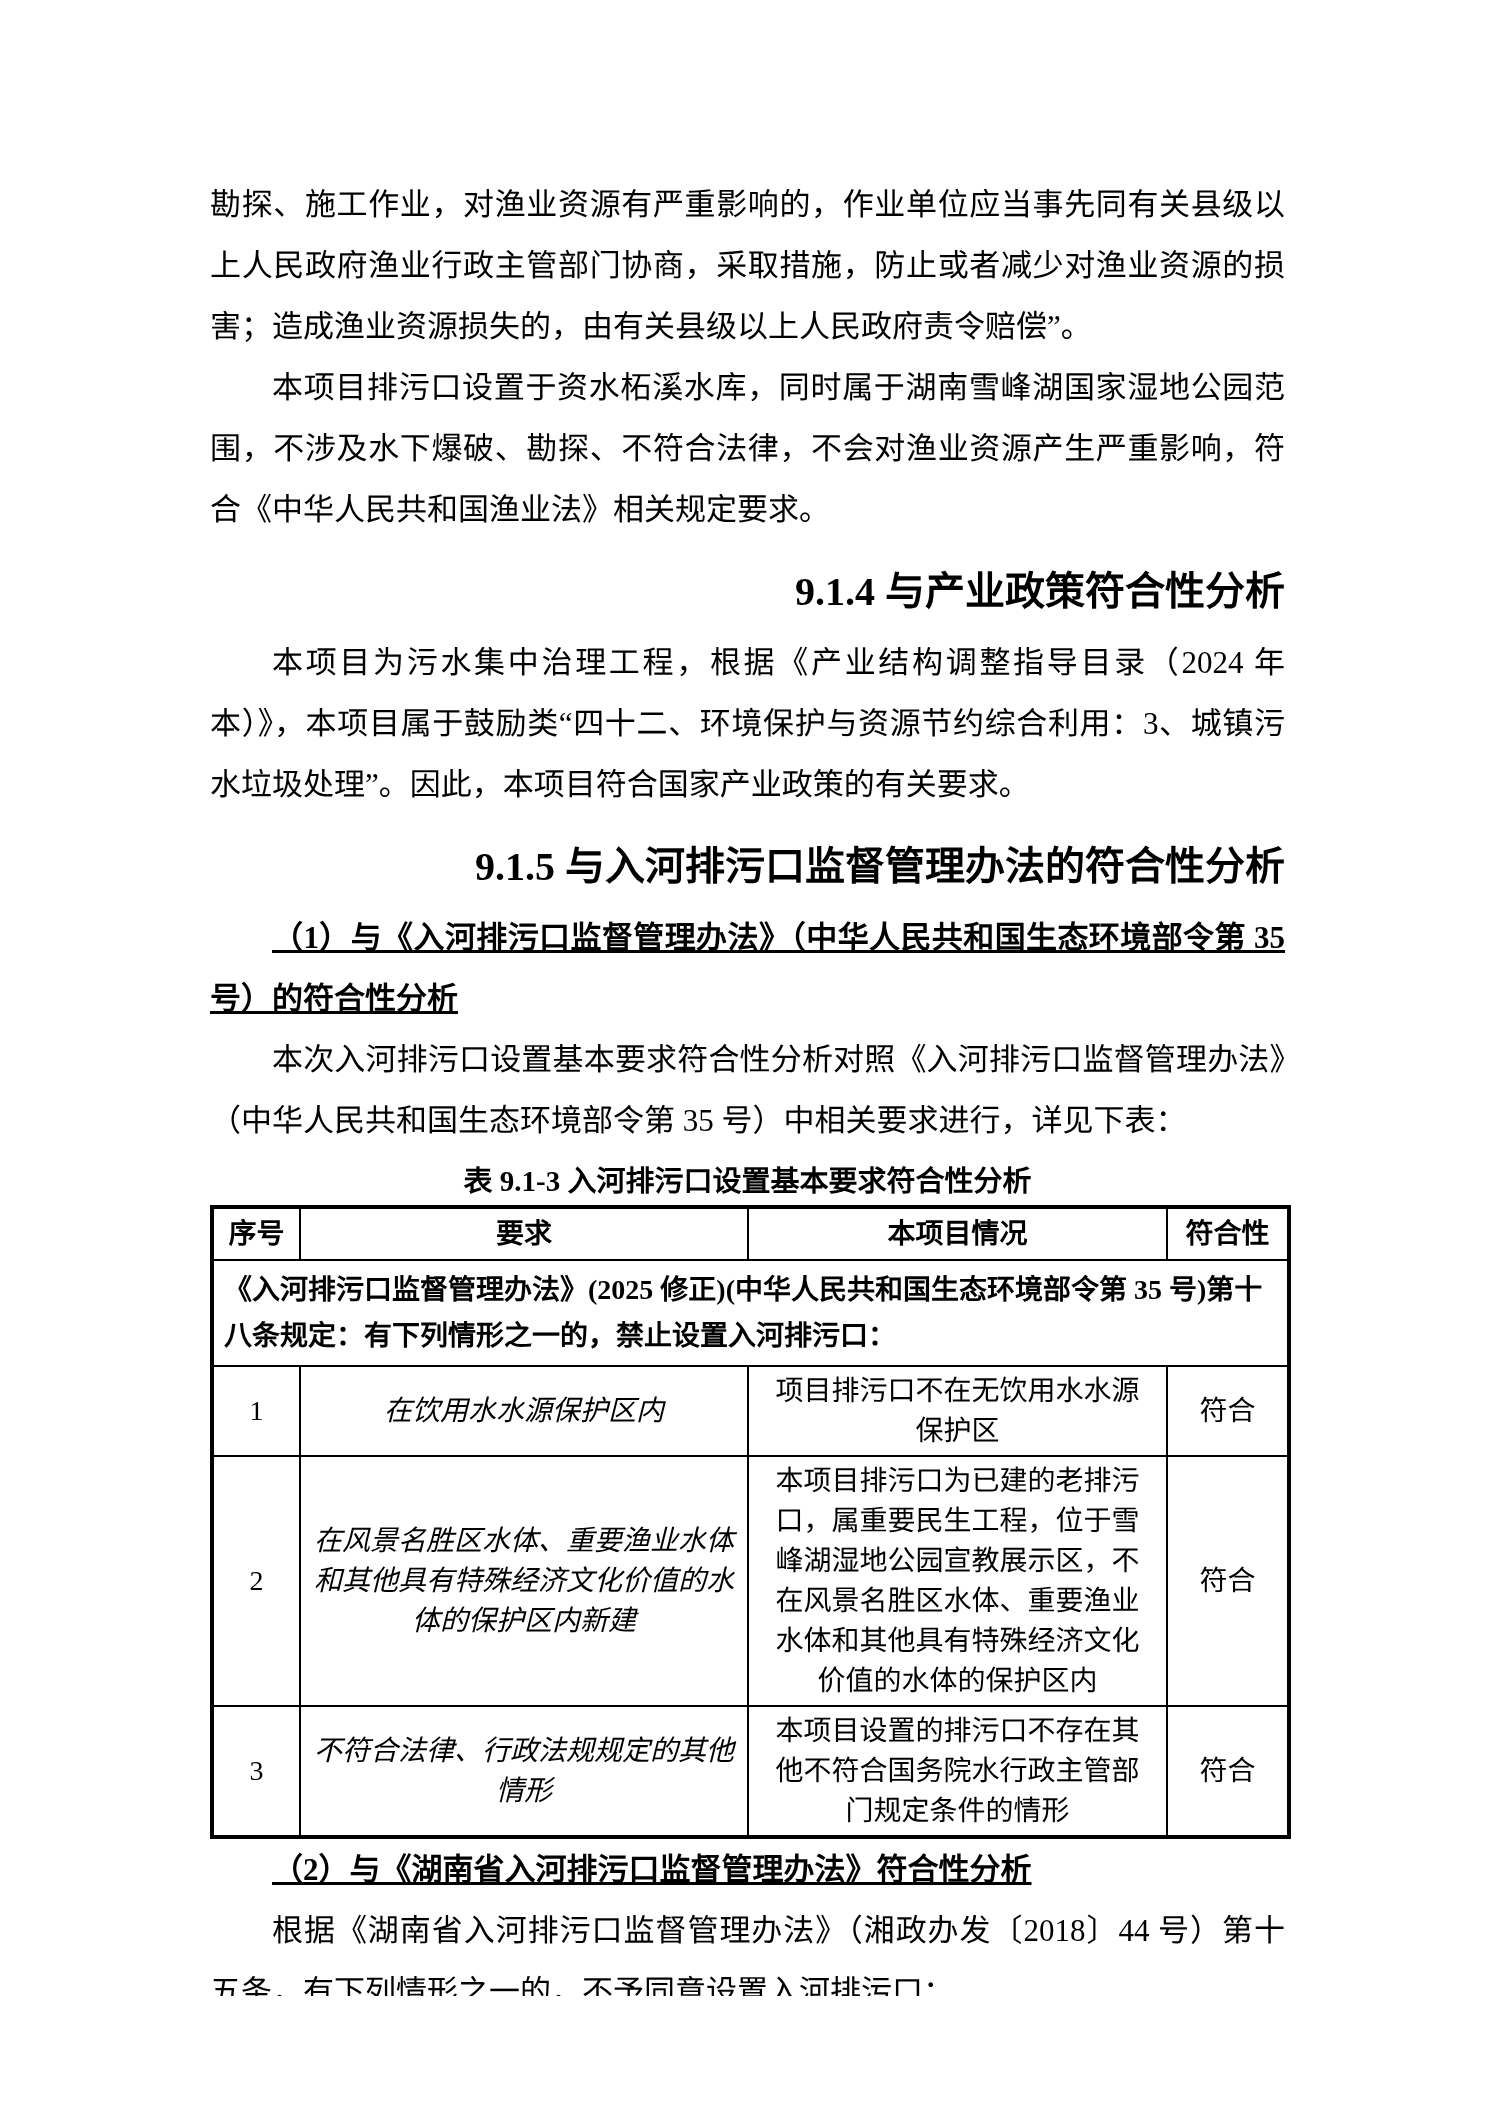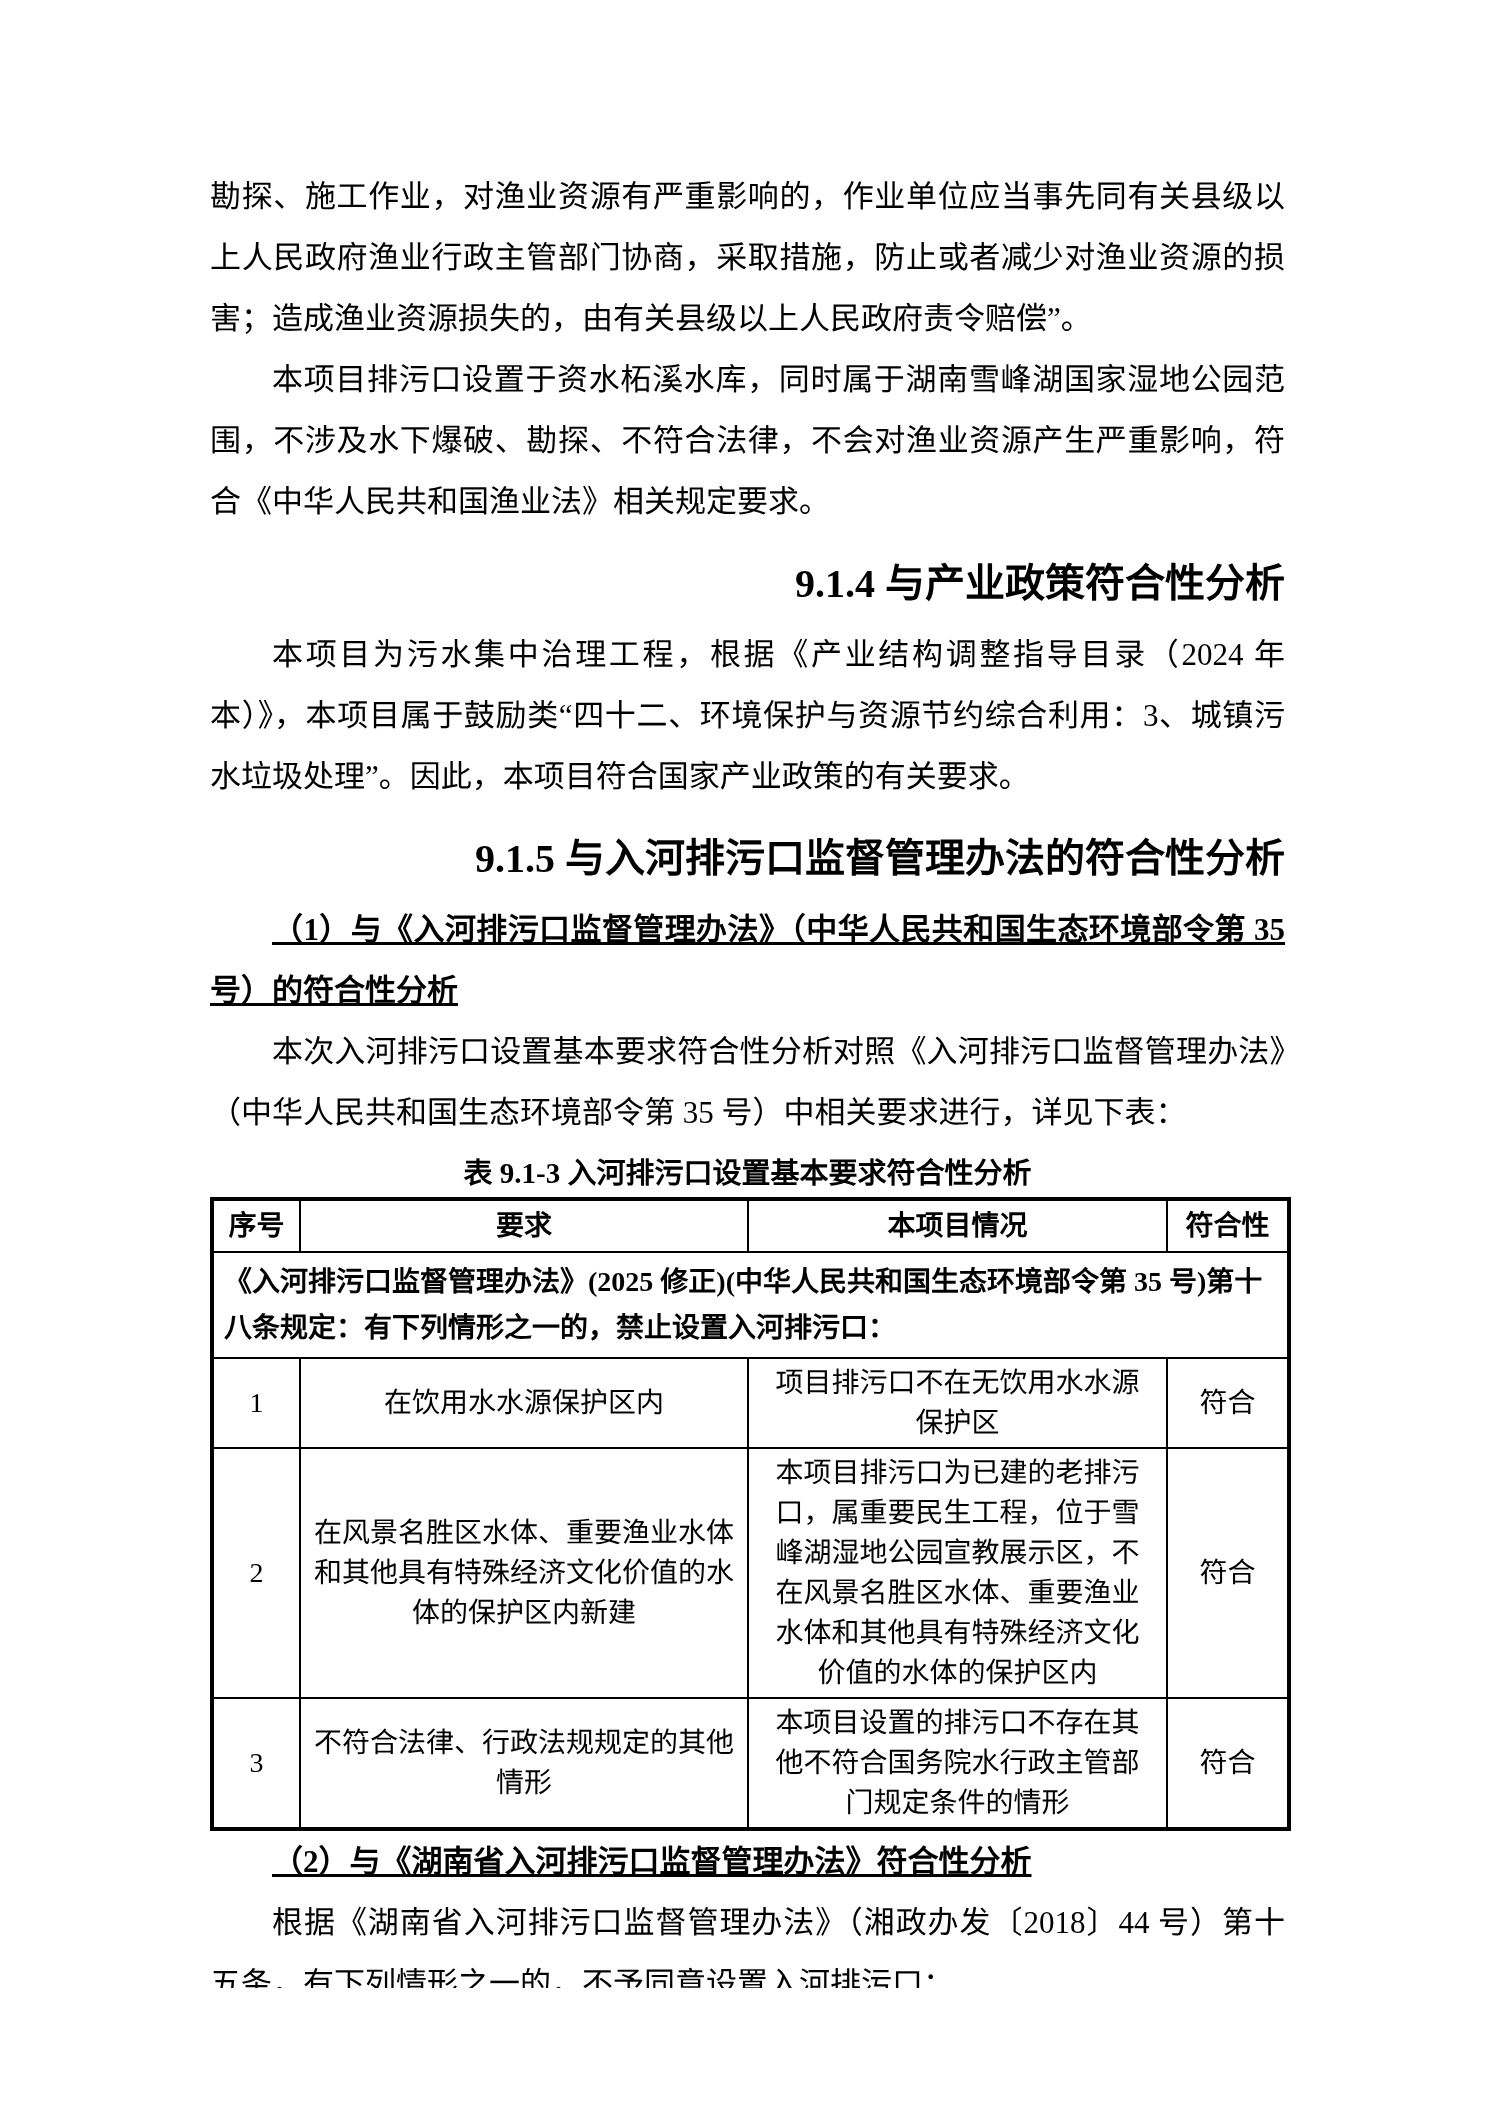--- a/index.html
+++ b/index.html
@@ -4,21 +4,21 @@
 <style>
   html, body {
     margin: 0;
     padding: 0;
     background: #ffffff;
   }
   .page {
     position: relative;
     width: 1488px;
     height: 1980px;
-    margin: 8px auto;
+    margin: 16px auto;
     background: #ffffff;
     color: #000000;
     box-sizing: border-box;
     padding: 158px 203px 0 210px;
     font-family: "Liberation Serif", "DejaVu Serif", serif;
     overflow: hidden;
   }
   p.body {
     margin: 0;
     font-size: 31px;
@@ -62,21 +62,21 @@
   table.cmp th {
     font-weight: bold;
     padding: 5px 4px;
   }
   table.cmp td.note-cell {
     text-align: left;
     font-weight: bold;
     line-height: 46px;
     padding: 6px 10px;
   }
-  table.cmp td.req-cell { padding: 4px 13px; }
+  table.cmp td.req-cell { padding: 4px 13px; font-style: italic; }
   table.cmp td.sit-cell { padding: 4px 13px; }
   .after-table { margin-top: 24px; }
   .page-number {
     margin-top: 32px;
     text-align: left;
     font-size: 26px;
     line-height: 32px;
   }
 </style>
 </head>

